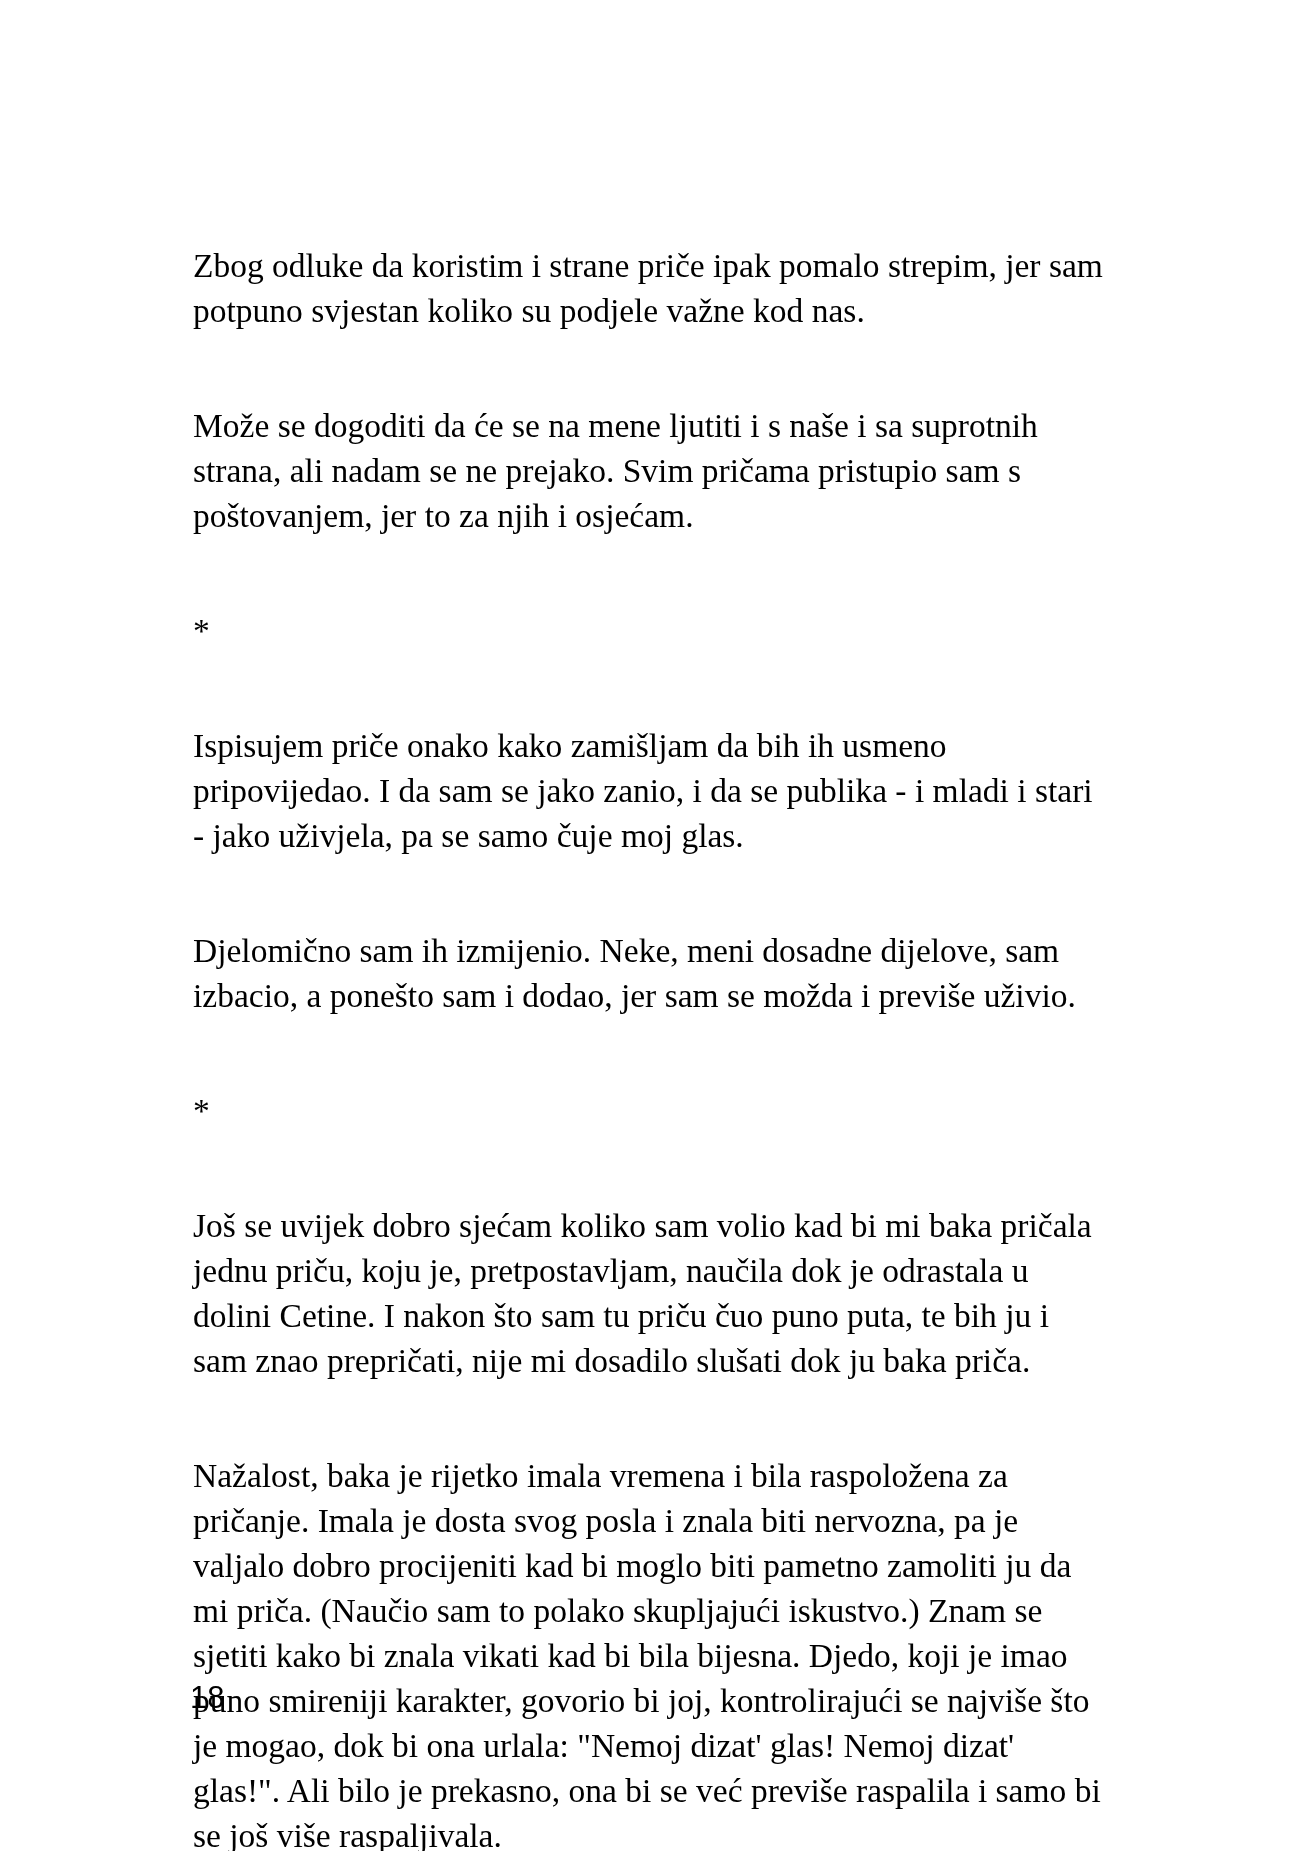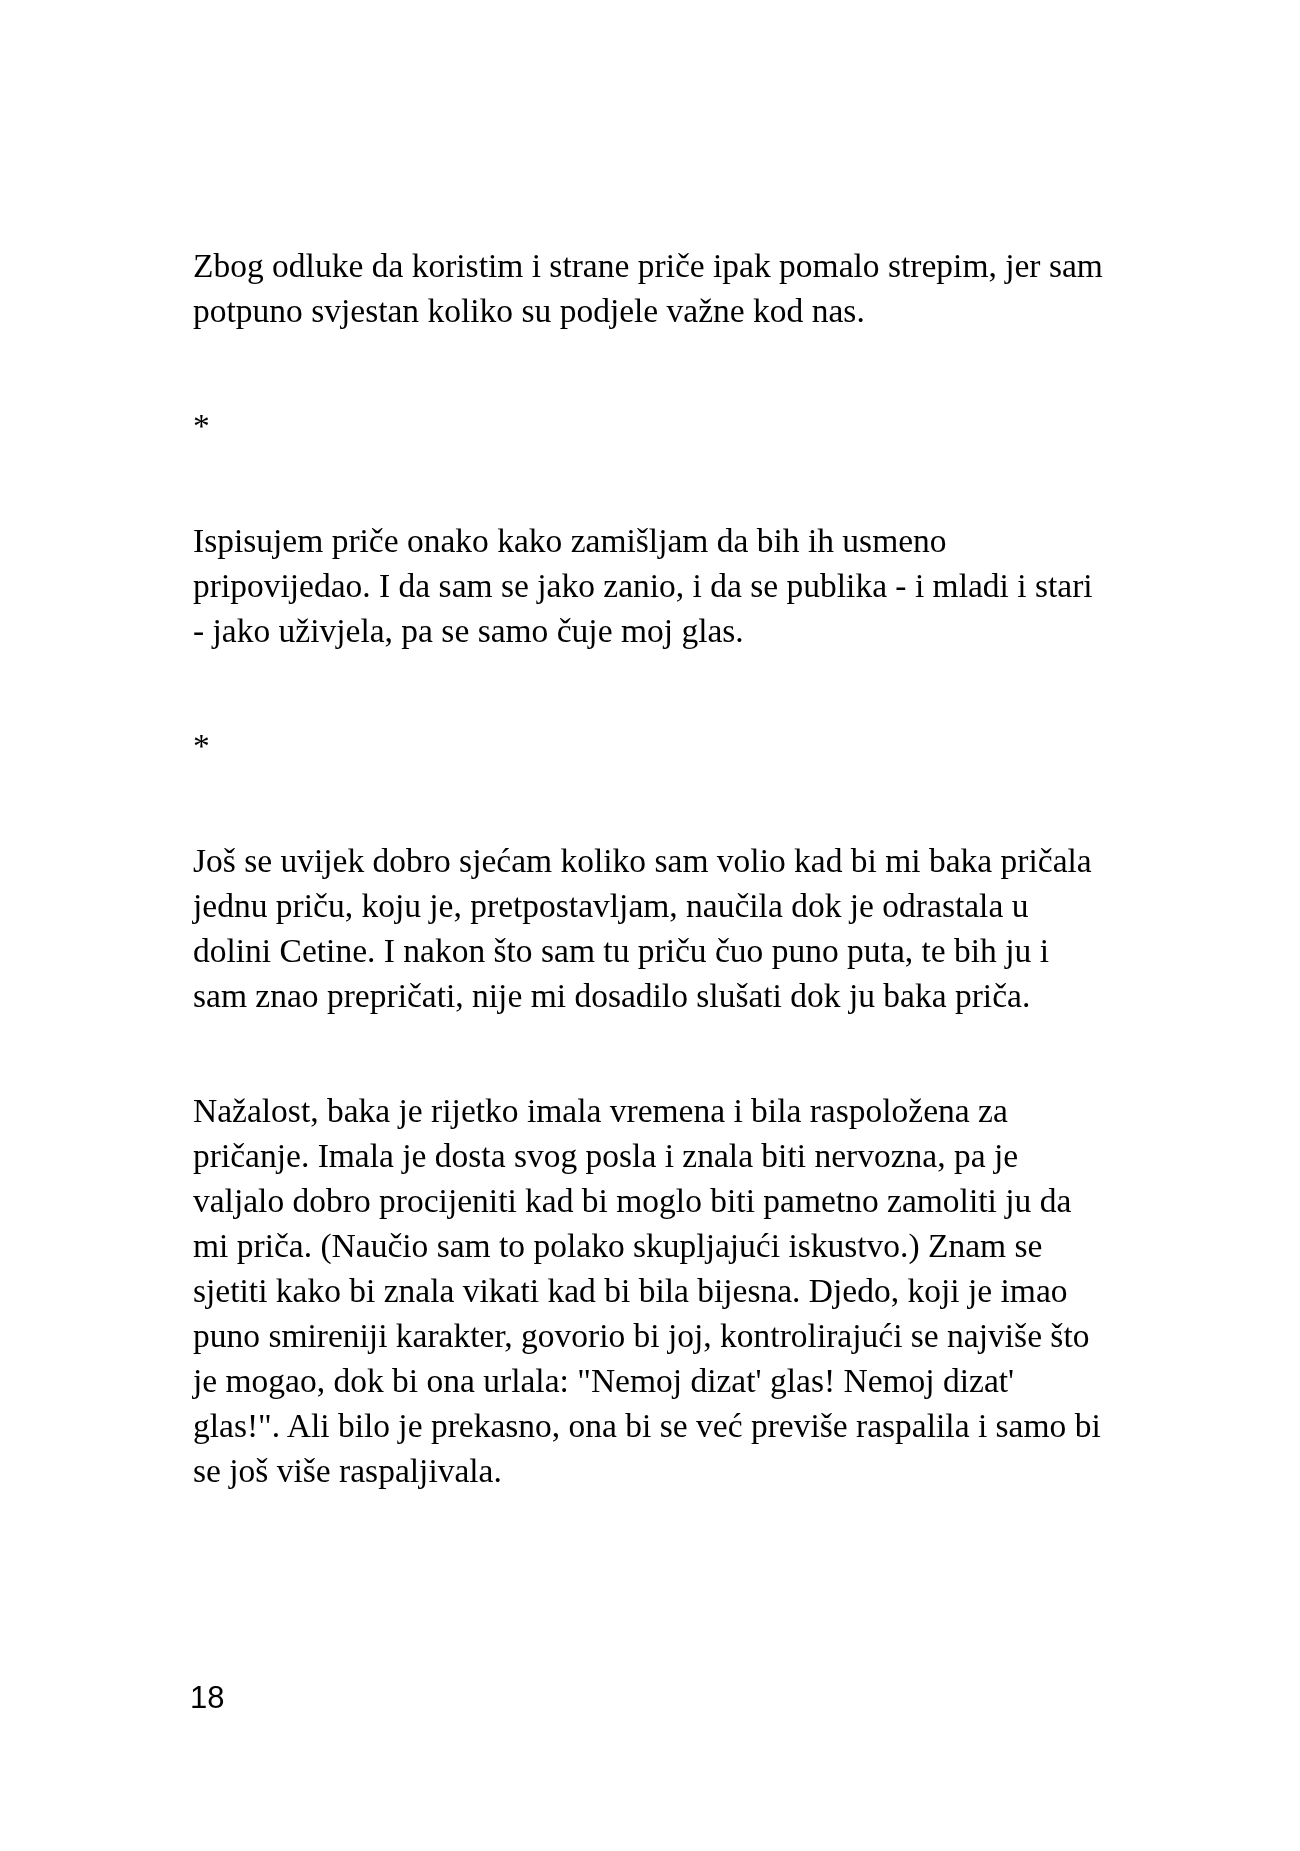--- a/index.html
+++ b/index.html
@@ -41,24 +41,29 @@
     color: #000000;
   }
 </style>
 </head>
 <body>
 
 <div class="page">
   <div class="text-block">
     <p class="para">Zbog odluke da koristim i strane priče ipak pomalo strepim, jer sam
 potpuno svjestan koliko su podjele važne kod nas.</p>
+    <p class="para">Može se dogoditi da će se na mene ljutiti i s naše i sa suprotnih
+strana, ali nadam se ne prejako. Svim pričama pristupio sam s
+poštovanjem, jer to za njih i osjećam.</p>
     <p class="para">*</p>
     <p class="para">Ispisujem priče onako kako zamišljam da bih ih usmeno
 pripovijedao. I da sam se jako zanio, i da se publika - i mladi i stari
 - jako uživjela, pa se samo čuje moj glas.</p>
+    <p class="para">Djelomično sam ih izmijenio. Neke, meni dosadne dijelove, sam
+izbacio, a ponešto sam i dodao, jer sam se možda i previše uživio.</p>
     <p class="para">*</p>
     <p class="para">Još se uvijek dobro sjećam koliko sam volio kad bi mi baka pričala
 jednu priču, koju je, pretpostavljam, naučila dok je odrastala u
 dolini Cetine. I nakon što sam tu priču čuo puno puta, te bih ju i
 sam znao prepričati, nije mi dosadilo slušati dok ju baka priča.</p>
     <p class="para">Nažalost, baka je rijetko imala vremena i bila raspoložena za
 pričanje. Imala je dosta svog posla i znala biti nervozna, pa je
 valjalo dobro procijeniti kad bi moglo biti pametno zamoliti ju da
 mi priča. (Naučio sam to polako skupljajući iskustvo.) Znam se
 sjetiti kako bi znala vikati kad bi bila bijesna. Djedo, koji je imao

